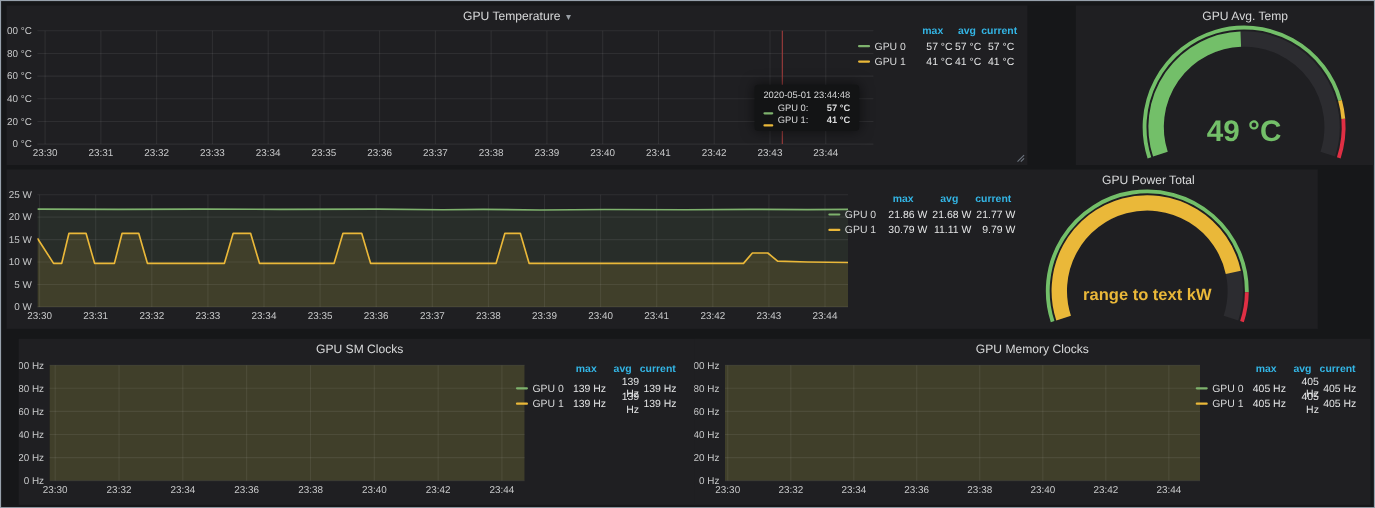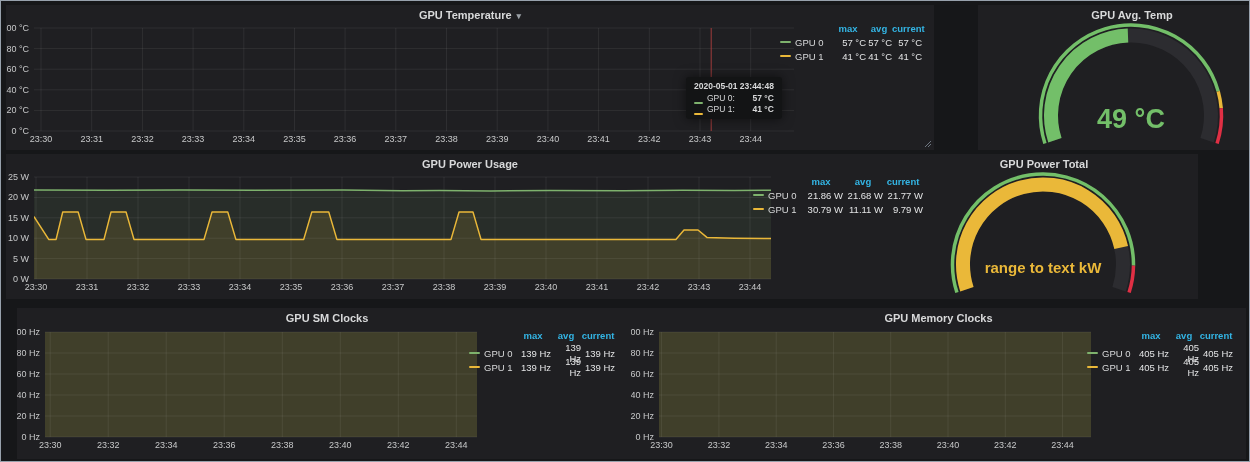--- a/index.html
+++ b/index.html
@@ -4,33 +4,33 @@
 <style>
   :root{
     --green:#7eb26d; --yellow:#eab839; --blue:#33b5e5; --red:#e02f44;
     --gauge-green:#73bf69; --amber:#eab839;
   }
   html,body{margin:0;padding:0;background:#0d0e10;font-family:"Liberation Sans",sans-serif;}
   .screen{position:relative;width:1250px;height:462px;background:#161719;
           border:1px solid #97a1ac;box-sizing:border-box;overflow:hidden;}
   .panel{position:absolute;background:#1f1f22;overflow:hidden;}
   .panel-title{position:absolute;top:4px;left:0;right:0;text-align:center;
-               font-size:11px;font-weight:bold;color:#d8d9da;z-index:3;cursor:pointer;}
+               font-size:11px;font-weight:normal;color:#d8d9da;z-index:3;cursor:pointer;}
   .caret{color:#9aa0a6;font-size:9px;margin-left:5px;}
   .chart{position:absolute;left:0;top:0;}
   .legend{position:absolute;z-index:2;font-size:9.5px;color:#d8d9da;}
   .lg-row{display:grid;align-items:center;height:14px;}
   .lg-h{color:var(--blue);font-weight:bold;text-align:center;}
   .lg-v{text-align:right;color:#e3e4e5;}
   .lg-name{display:flex;align-items:center;gap:4px;cursor:pointer;}
   .dash{display:inline-block;width:11px;height:2px;border-radius:1px;}
   .tooltip{position:absolute;left:680px;top:72px;background:#131415;border-radius:3px;
            padding:4px 8px;font-size:8.5px;line-height:11px;color:#d8d9da;z-index:5;
            white-space:nowrap;box-shadow:0 0 12px rgba(0,0,0,.55);}
-  .tt-time{font-weight:bold;margin-bottom:1px;}
+  .tt-time{font-weight:normal;margin-bottom:1px;}
   .tt-row{display:flex;align-items:flex-end;gap:4px;min-width:78px;}
   .tt-row .val{font-weight:bold;margin-left:auto;}
   .gauge-svg{position:absolute;left:0;top:0;}
   .resize-handle{position:absolute;right:2px;bottom:2px;z-index:4;cursor:nwse-resize;}
   svg text{font-family:"Liberation Sans",sans-serif;}
 </style>
 </head>
 <body>
 
 <div class="screen">
@@ -139,23 +139,20 @@
         <path d="M76.92 135.22 A80 80 0 1 1 229.08 135.22" stroke="#2c2c30" fill="none" stroke-width="14"></path>
         <path d="M76.92 135.22 A80 80 0 0 1 149.98 30.56" stroke="#73bf69" fill="none" stroke-width="14"></path>
         <path d="M66.93 138.47 A90.5 90.5 0 1 1 240.22 86.35" stroke="#73bf69" fill="none" stroke-width="3.5"></path>
         <path d="M240.22 86.35 A90.5 90.5 0 0 1 243.20 103.12" stroke="#eab839" fill="none" stroke-width="3.5"></path>
         <path d="M243.20 103.12 A90.5 90.5 0 0 1 239.07 138.47" stroke="#e02f44" fill="none" stroke-width="3.5"></path>
         <text x="153" y="123" text-anchor="middle" font-size="27" font-weight="bold" fill="#73bf69">49 °C</text>
       </svg>
   </section>
 
   <section class="panel" style="left:5px;top:153px;width:928px;height:145px;">
-    <div class="panel-title">
-      <span>GPU Power Usage</span>
-    </div>
     <svg class="chart" width="928" height="145">
         <defs>
           <clipPath id="clip-power">
             <rect x="28" y="23" width="737" height="102"></rect>
           </clipPath>
         </defs>
         <g clip-path="url(#clip-power)">
           <path d="M28.0 125 L28.0 36.1 L101.7 36.3 L175.4 36.1 L249.1 36.3 L337.5 36.1 L396.5 36.7 L433.4 36.4 L484.9 36.9 L543.9 36.5 L617.6 36.7 L676.6 36.3 L728.1 36.5 L765.0 36.3 L765.0 125 Z" fill="rgba(126,178,109,0.1)"></path>
           <path d="M28.0 125 L28.0 62.6 L42.7 85.4 L50.1 85.4 L56.7 58.1 L72.2 58.1 L80.0 85.4 L98.0 85.4 L105.0 58.1 L120.1 58.1 L128.0 85.4 L198.0 85.4 L206.0 58.1 L221.8 58.1 L229.9 85.4 L297.7 85.4 L305.8 58.1 L322.8 58.1 L330.9 85.4 L445.0 85.4 L453.0 58.1 L467.0 58.1 L475.0 85.4 L669.9 85.4 L678.0 76.0 L692.0 76.0 L700.9 83.4 L728.1 84.2 L765.0 84.6 L765.0 125 Z" fill="rgba(234,184,57,0.13)"></path>
         </g>

